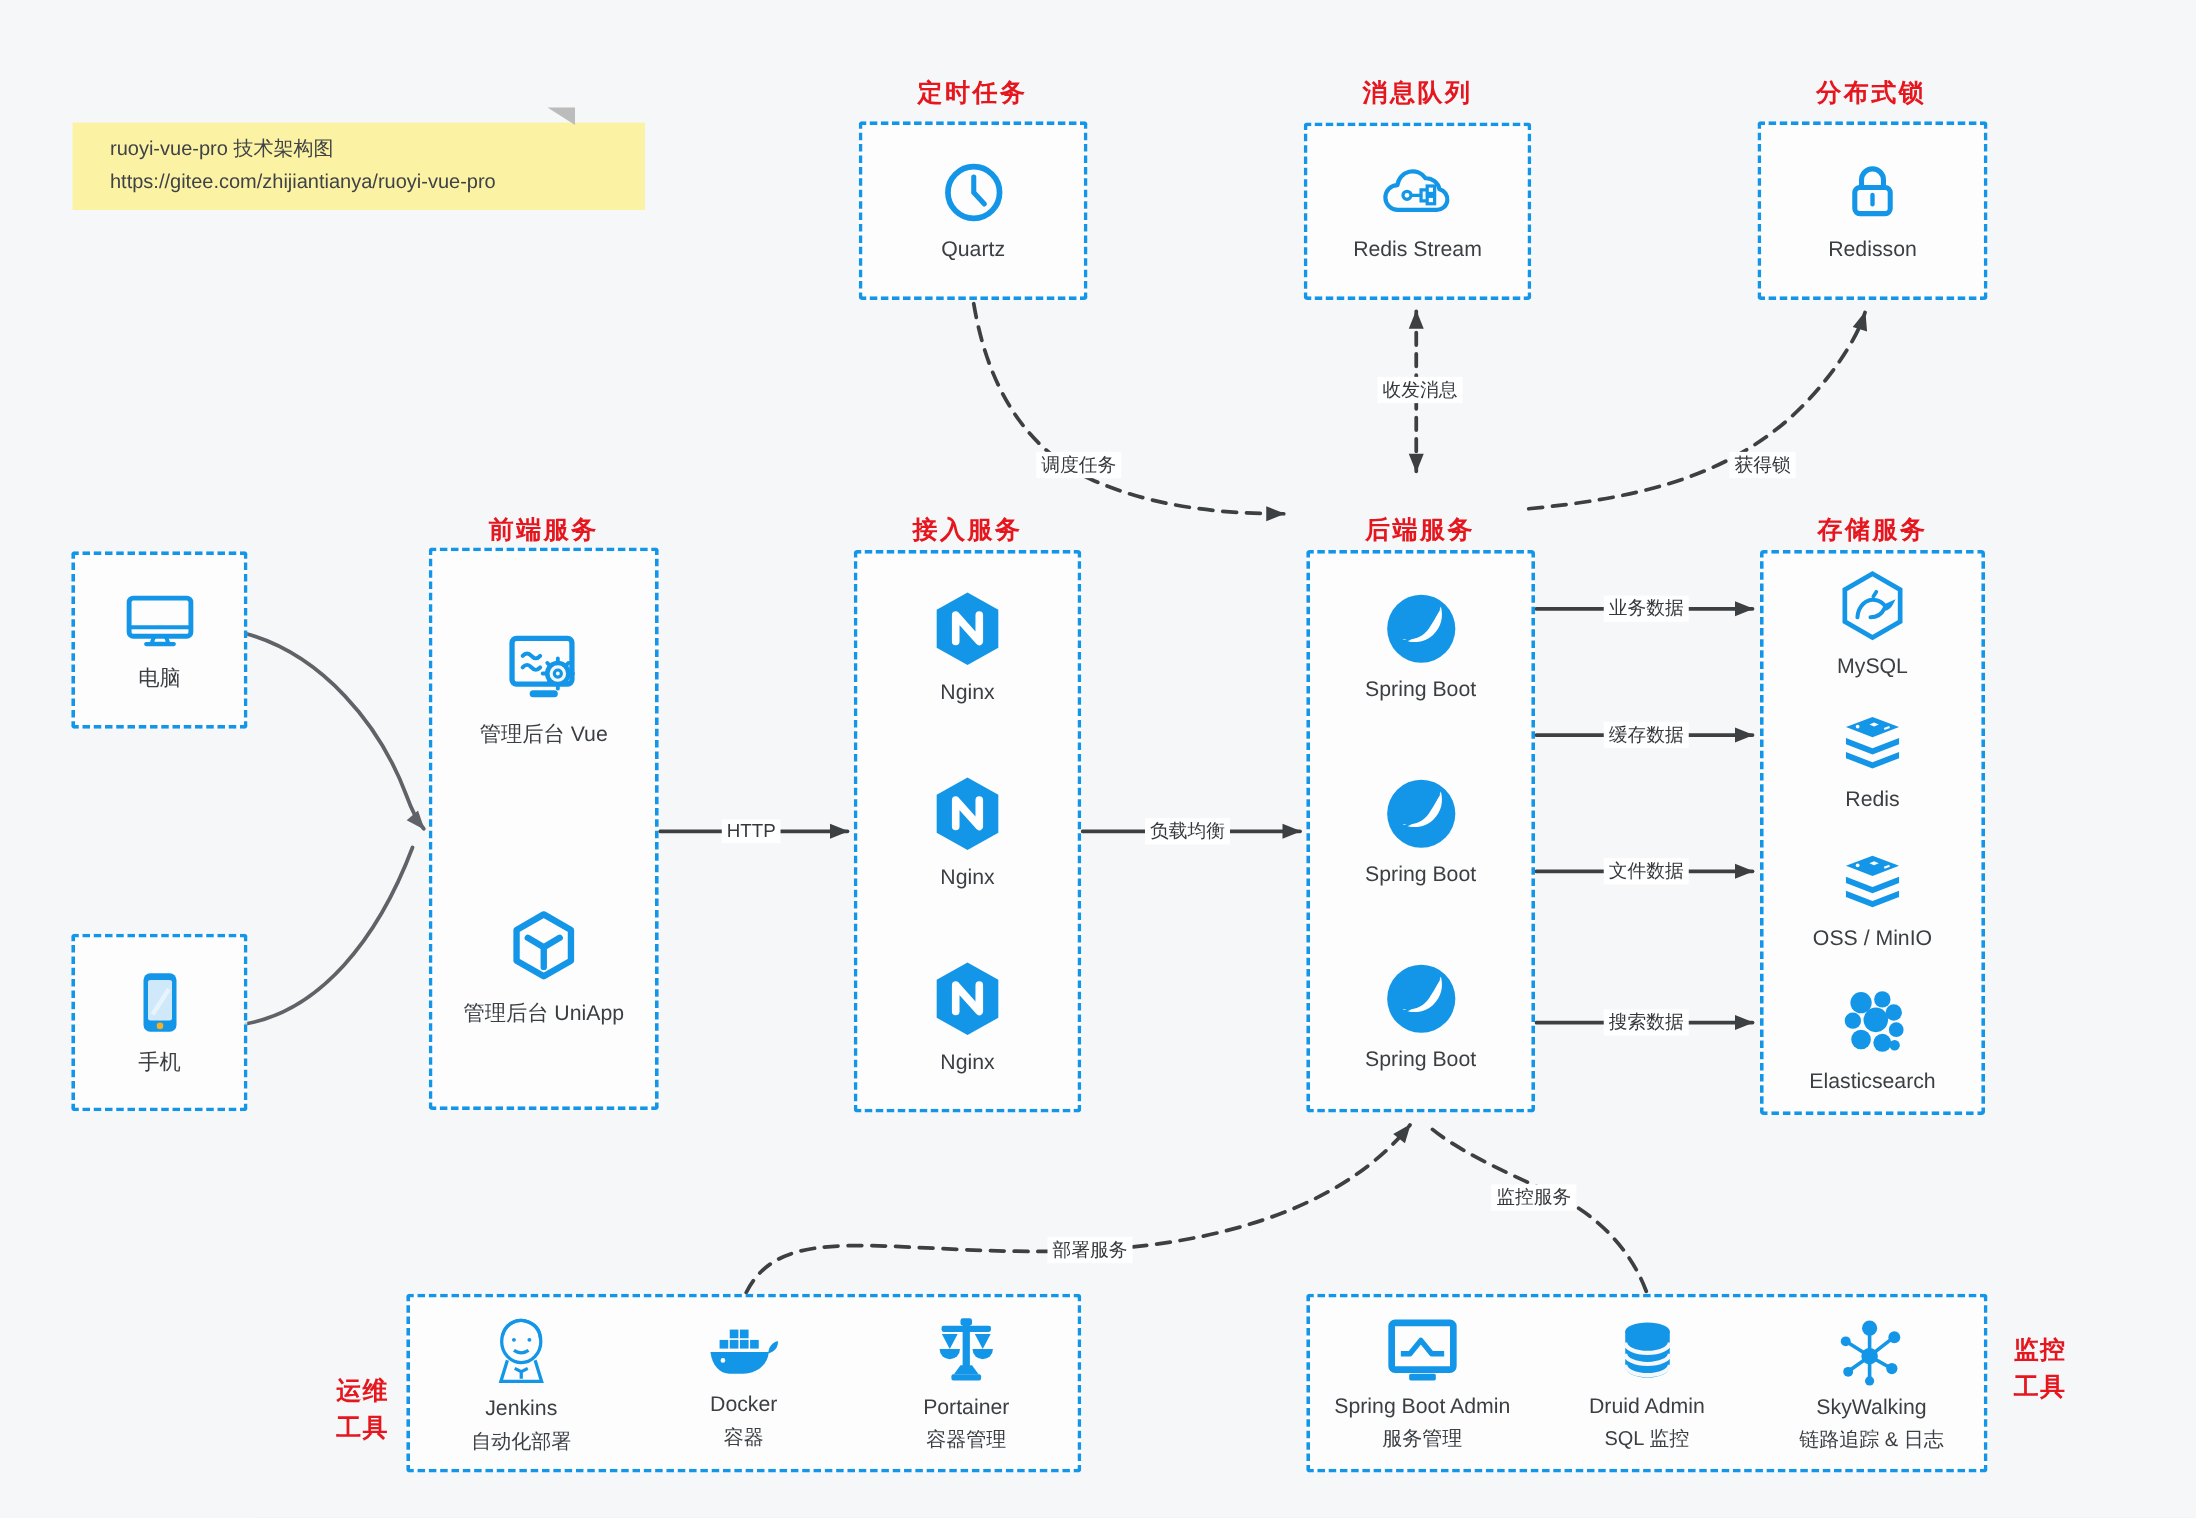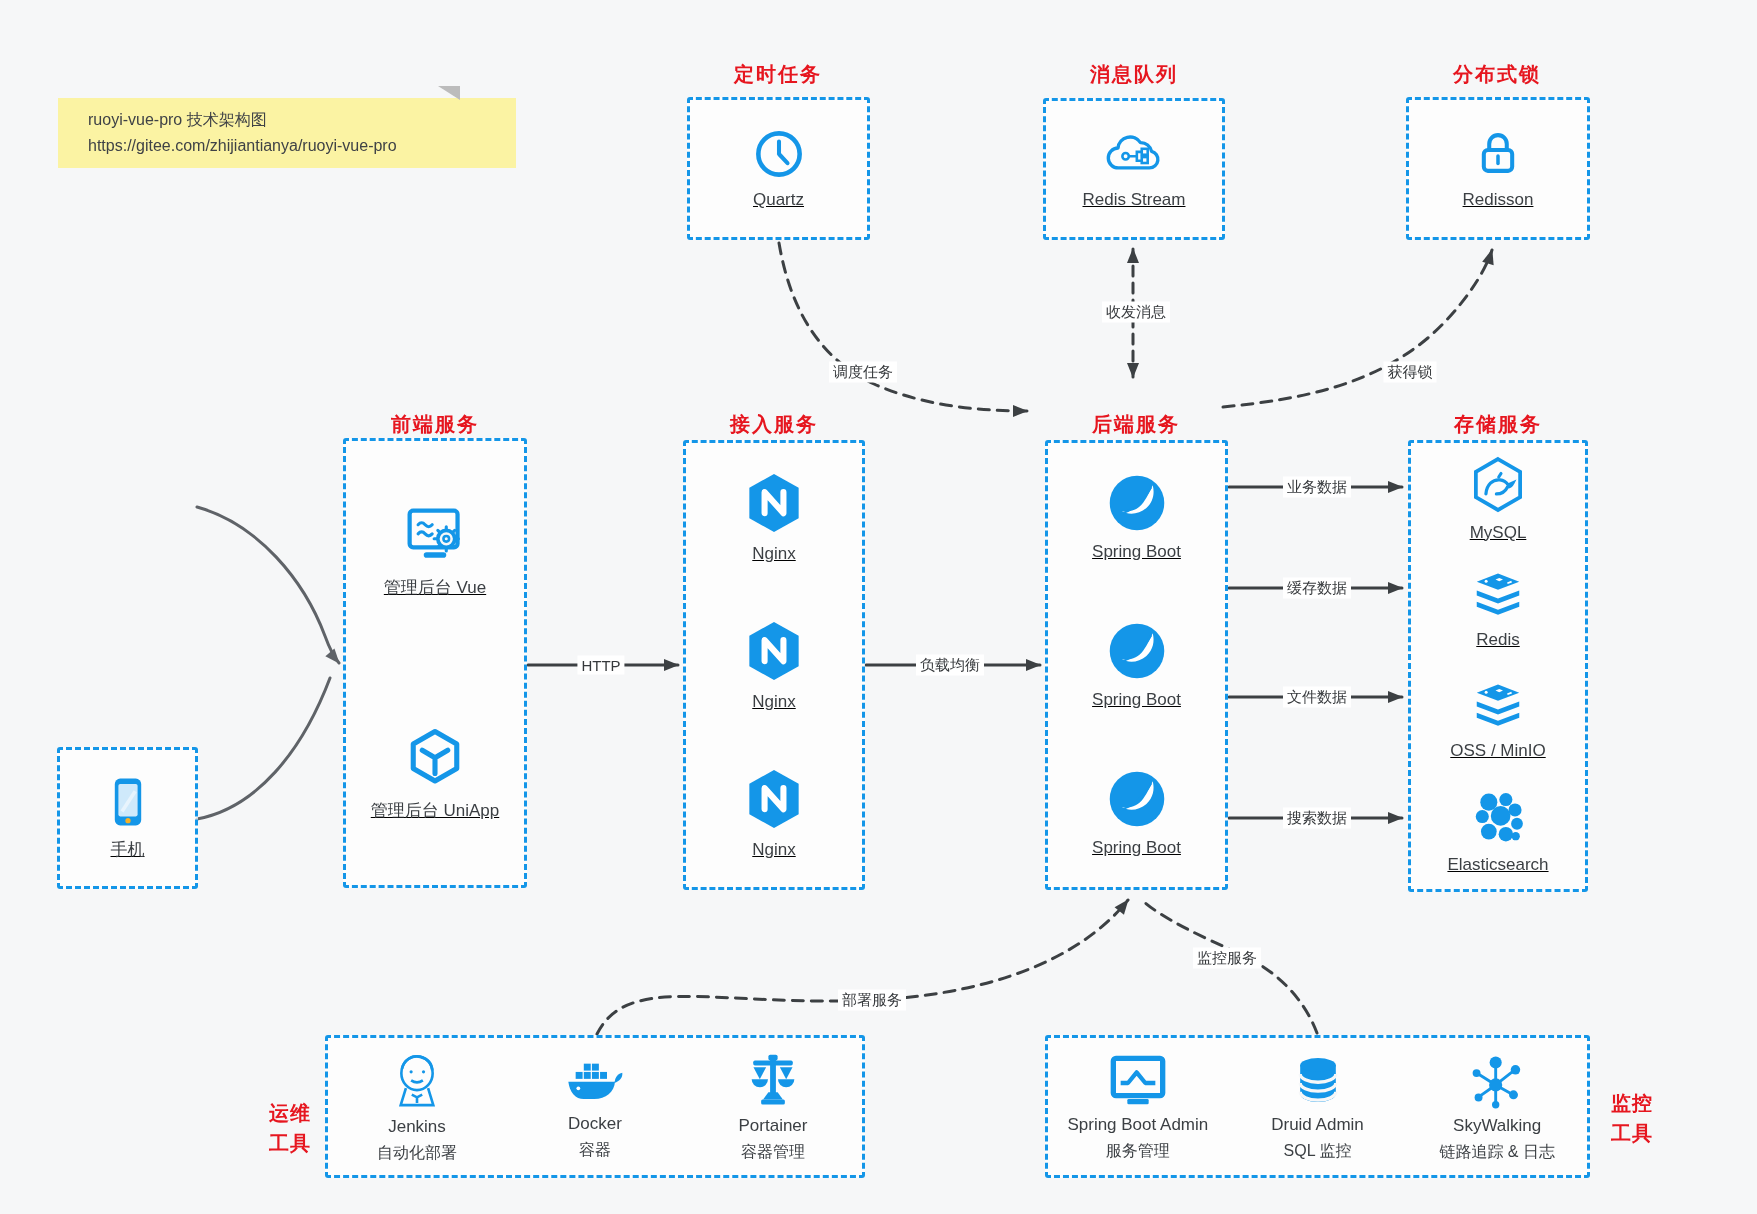--- a/index.html
+++ b/index.html
@@ -17,21 +17,21 @@
   
   .note{position:absolute;left:58px;top:98px;width:458px;height:70px;background:#fbf3a3;
         display:flex;flex-direction:column;justify-content:center;padding-left:30px;box-sizing:border-box;
         font-size:16px;color:#3f4246;line-height:1.6;}
   .note-fold{position:absolute;top:-12px;right:56px;width:0;height:0;
         border-top:14px solid #bcbcbc;border-left:22px solid transparent;}
 
   
   .dbox{position:absolute;border:3px dashed var(--blue);border-radius:3px;
         background:rgba(255,255,255,.72);box-sizing:border-box;display:flex;}
-  .col{flex-direction:column;text-decoration:underline;}
+  .col{flex-direction:column;}
   .row{flex-direction:row;}
 
   .svc{flex:1;display:flex;flex-direction:column;align-items:center;justify-content:center;gap:9px;min-height:0;}
   .svc .label{font-size:17px;color:var(--ink);white-space:nowrap;}
   .icon{display:flex;align-items:center;justify-content:center;}
   .icon svg{display:block;}
 
   .tool{flex:1;display:flex;flex-direction:column;align-items:center;justify-content:center;gap:6px;padding-top:2px;}
   .tool .t-name{font-size:17px;color:var(--ink);white-space:nowrap;}
   .tool .t-desc{font-size:16px;color:var(--ink);white-space:nowrap;}
@@ -90,21 +90,21 @@
   <div class="gtitle" style="left:1134px;top:61px">消息队列</div>
   <div class="gtitle" style="left:1497px;top:61px">分布式锁</div>
   <div class="gtitle" style="left:435px;top:411px">前端服务</div>
   <div class="gtitle" style="left:774px;top:411px">接入服务</div>
   <div class="gtitle" style="left:1136px;top:411px">后端服务</div>
   <div class="gtitle" style="left:1498px;top:411px">存储服务</div>
   <div class="gtitle2" style="left:290px;top:1107px">
     <div>运维</div>
     <div>工具</div>
   </div>
-  <div class="gtitle2" style="left:1632px;top:1097px">
+  <div class="gtitle2" style="left:1632px;top:1074px">
     <div>监控</div>
     <div>工具</div>
   </div>
 
   <div class="dbox col" style="left:687px;top:97px;width:183px;height:143px">
     <div class="svc">
       <span class="icon">
         <svg width="54" height="54" viewBox="0 0 40 40">
             <circle cx="20" cy="20" r="15.3" fill="none" stroke="#1496e8" stroke-width="3.4"></circle>
             <path d="M20 20 V10.8 M20 20 l6.3 6.8" stroke="#1496e8" stroke-width="3" stroke-linecap="round" fill="none"></path>
@@ -135,20 +135,33 @@
           <circle cx="17.5" cy="21" r="2.5" fill="none" stroke="#1496e8" stroke-width="2"></circle>
           <path d="M20 21 h6.2 M26.2 21 v-3.4 h3.6 M26.2 21 v3.4 h3.6" fill="none" stroke="#1496e8" stroke-width="2"></path>
           <rect x="30" y="15.2" width="4.6" height="4.6" fill="none" stroke="#1496e8" stroke-width="2"></rect>
           <rect x="30" y="21.6" width="4.6" height="4.6" fill="none" stroke="#1496e8" stroke-width="2"></rect>
         </svg>
       </span>
       <span class="label">Redis Stream</span>
     </div>
   </div>
 
+  <div class="dbox col" style="left:57px;top:441px;width:141px;height:142px">
+    <div class="svc">
+      <span class="icon">
+        <svg width="60" height="52" viewBox="0 0 46 40">
+          <rect x="4" y="6.5" width="38" height="23.5" rx="2.5" fill="none" stroke="#1496e8" stroke-width="3"></rect>
+          <path d="M4.5 24.5 h37" stroke="#1496e8" stroke-width="2.4"></path>
+          <path d="M19.5 30 l-1.8 4.6 h10.6 L26.5 30" fill="none" stroke="#1496e8" stroke-width="2.4"></path>
+          <path d="M14.5 34.8 h17" stroke="#1496e8" stroke-width="2.6" stroke-linecap="round"></path>
+        </svg>
+      </span>
+      <span class="label">电脑</span>
+    </div>
+  </div>
 
   <div class="dbox col" style="left:57px;top:747px;width:141px;height:142px">
     <div class="svc">
       <span class="icon">
         <svg width="48" height="54" viewBox="0 0 40 44">
           <rect x="9" y="2.5" width="22" height="39" rx="4.5" fill="#1496e8"></rect>
           <rect x="12" y="7" width="16" height="27" rx="1.5" fill="#cfe9fb"></rect>
           <path d="M15 30 L26 13" stroke="#e8f4fd" stroke-width="3"></path>
           <circle cx="20" cy="37.6" r="2.2" fill="#f6b026"></circle>
         </svg>

